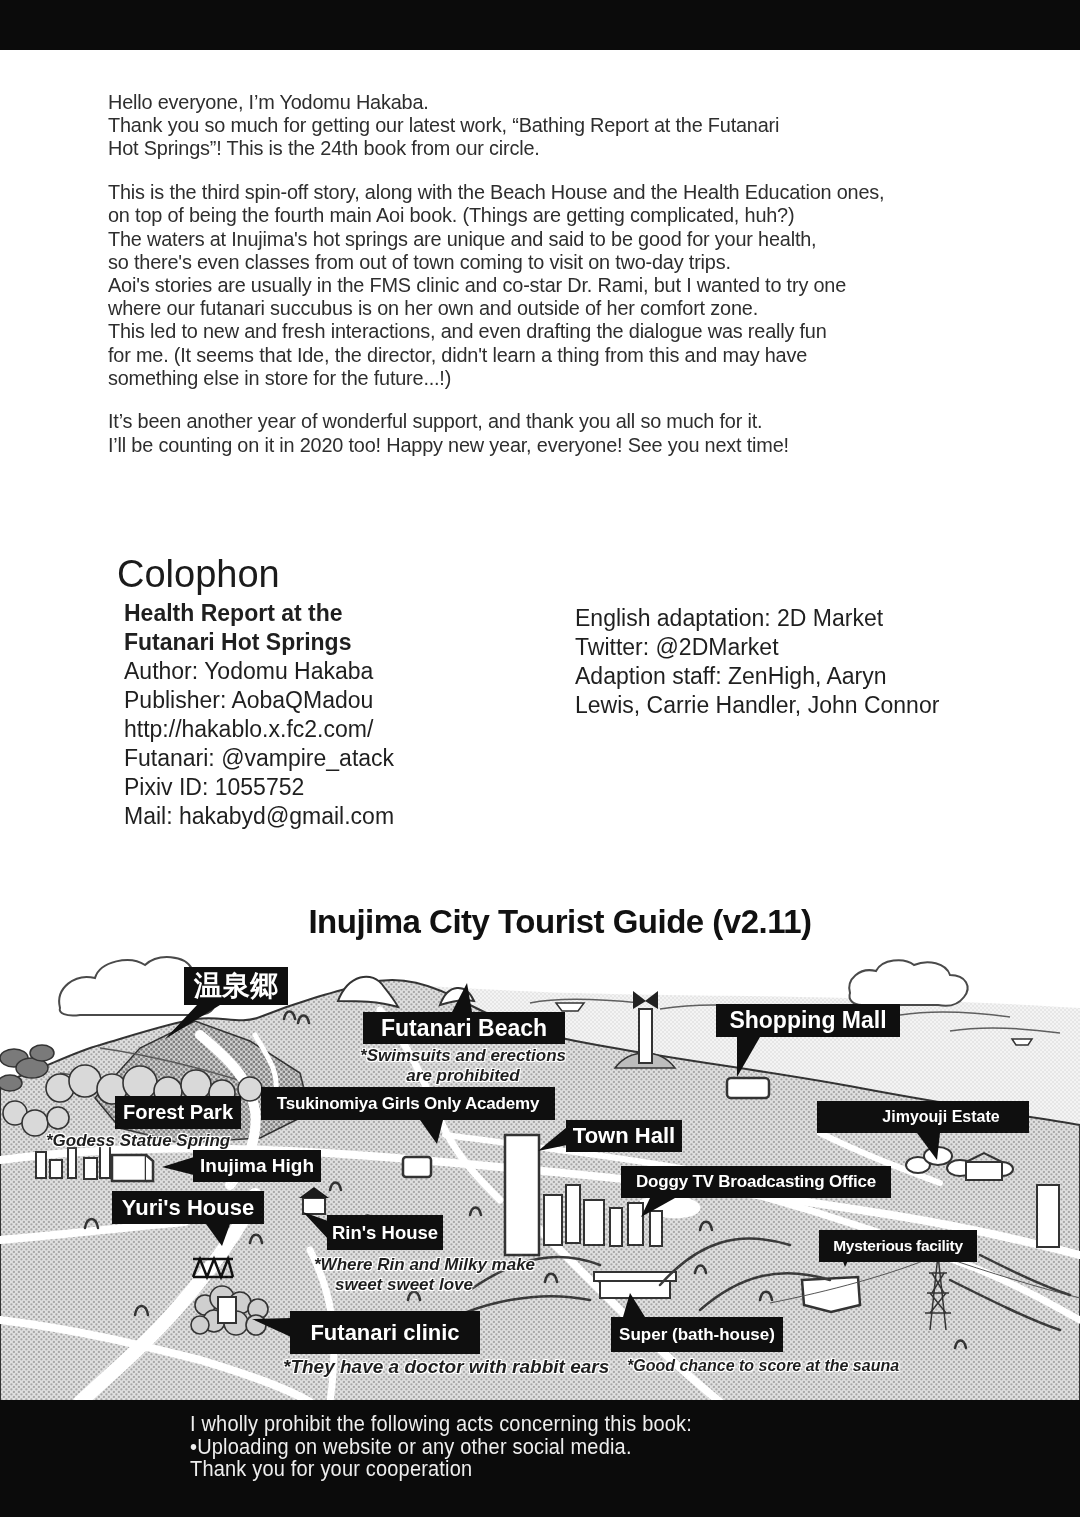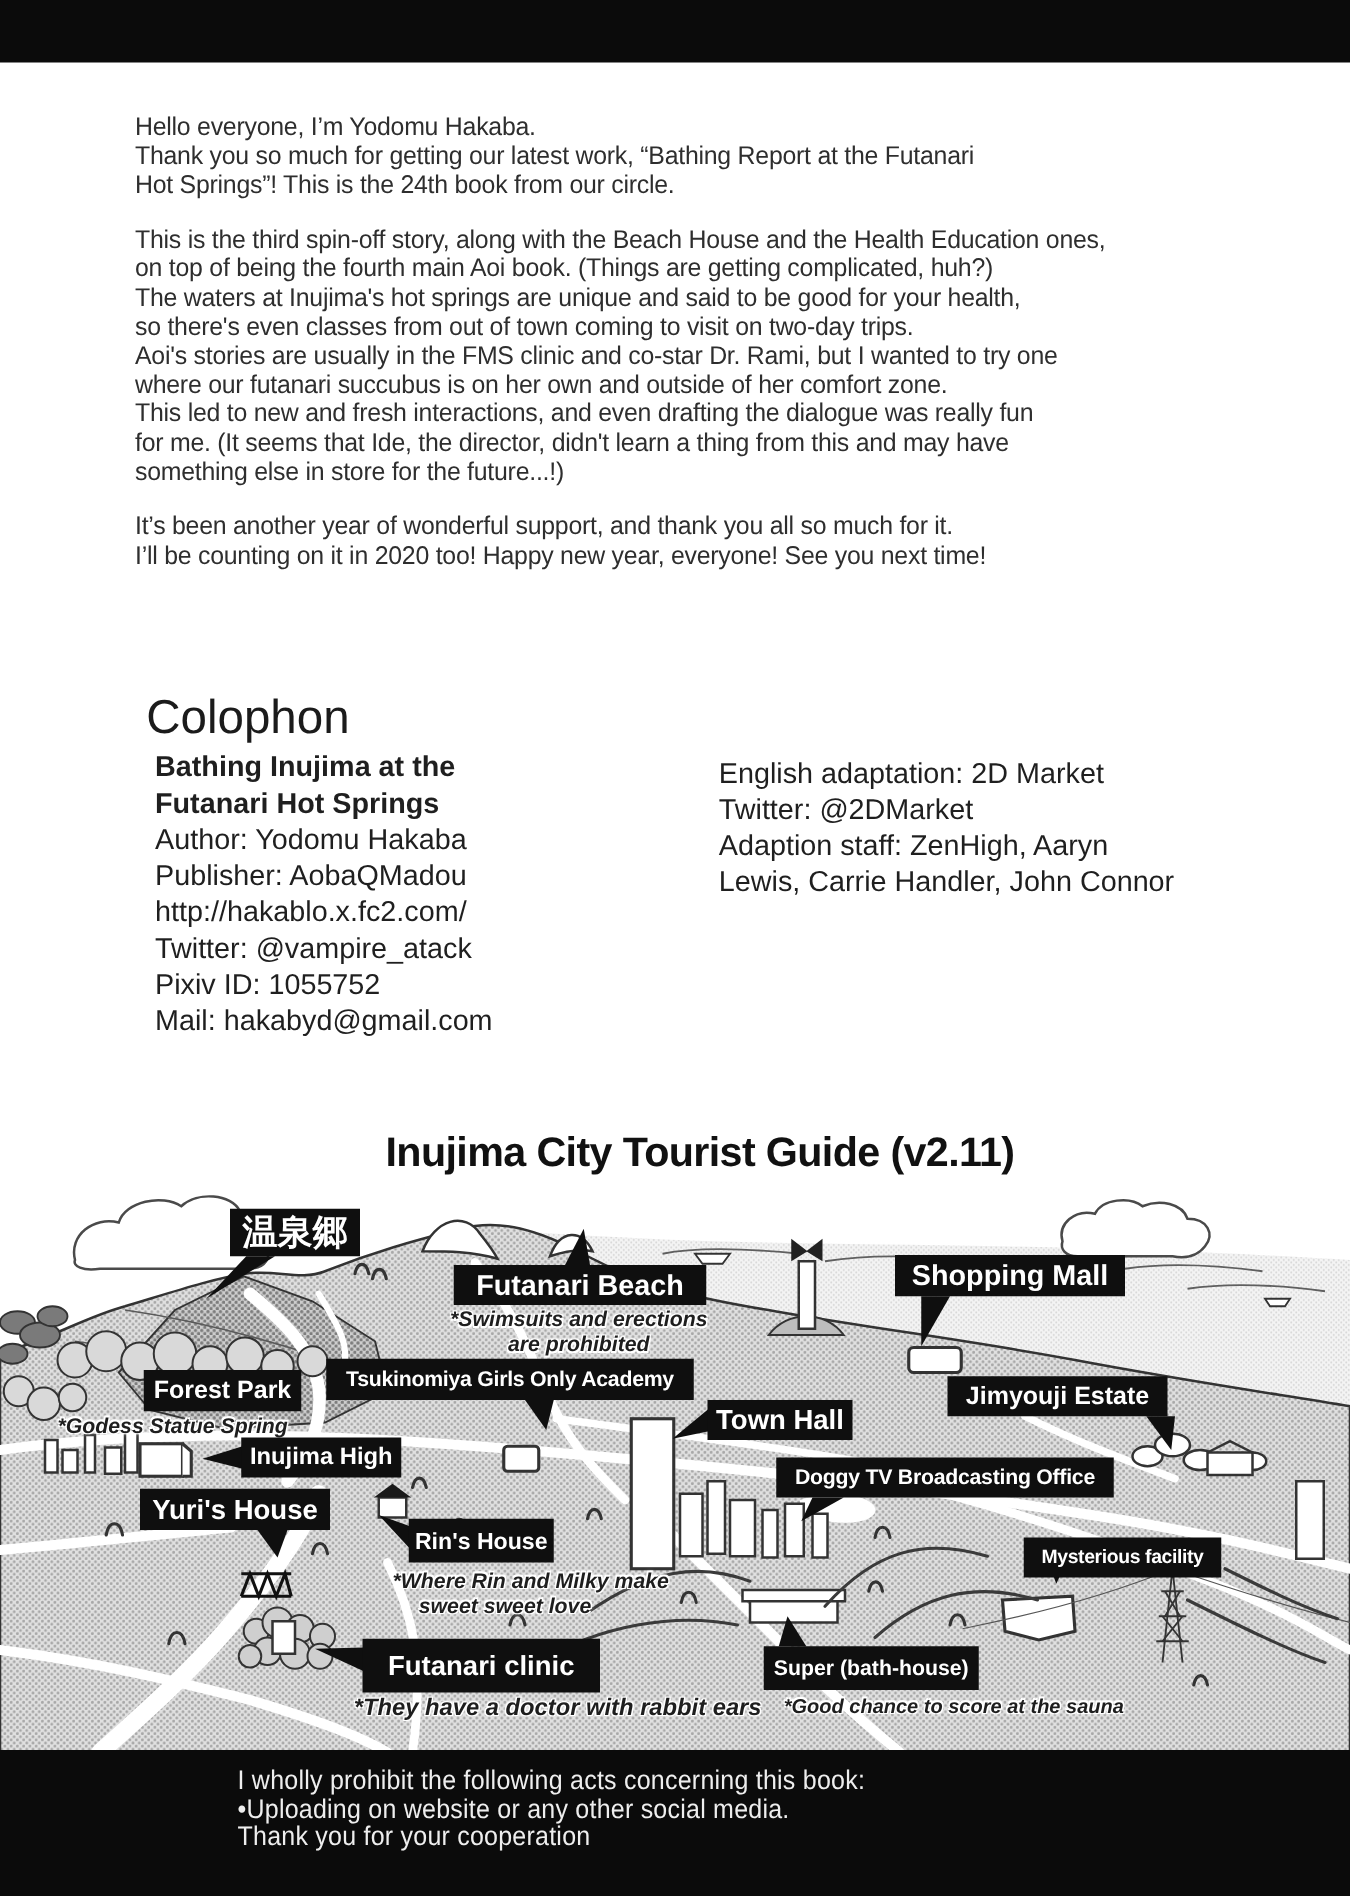--- a/index.html
+++ b/index.html
@@ -58,28 +58,28 @@
       <div class="ln">something else in store for the future...!)</div>
       <div class="ln"></div>
       <div class="ln">It’s been another year of wonderful support, and thank you all so much for it.</div>
       <div class="ln">I’ll be counting on it in 2020 too! Happy new year, everyone! See you next time!</div>
     </div>
 
   <h2 class="colophon-heading">Colophon</h2>
 
   <div class="col-left">
     <div class="book-title">
-      <div>Bathing Inujima at the</div>
+      <div>Health Report at the</div>
       <div>Futanari Hot Springs</div>
     </div>
     <div class="lines">
         <div class="ln">Author: Yodomu Hakaba</div>
         <div class="ln">Publisher: AobaQMadou</div>
         <div class="ln">http://hakablo.x.fc2.com/</div>
-        <div class="ln">Twitter: @vampire_atack</div>
+        <div class="ln">Futanari: @vampire_atack</div>
         <div class="ln">Pixiv ID: 1055752</div>
         <div class="ln">Mail: hakabyd@gmail.com</div>
       </div>
   </div>
 
   <div class="col-right lines">
       <div class="ln">English adaptation: 2D Market</div>
       <div class="ln">Twitter: @2DMarket</div>
       <div class="ln">Adaption staff: ZenHigh, Aaryn</div>
       <div class="ln">Lewis, Carrie Handler, John Connor</div>
@@ -303,21 +303,21 @@
         <polygon points="291,365 291,384 252,366"></polygon>
         <polygon points="623,364 645,364 630,340"></polygon>
       </g>
     </svg>
 
     <div class="maplabel" style="left:184px;top:14px;width:104px;height:38px;font-size:28px;">温泉郷</div>
     <div class="maplabel" style="left:363px;top:59px;width:202px;height:32px;font-size:23px;">Futanari Beach</div>
     <div class="maplabel" style="left:716px;top:51px;width:184px;height:33px;font-size:23px;">Shopping Mall</div>
     <div class="maplabel" style="left:261px;top:134px;width:294px;height:33px;font-size:17px;letter-spacing:-0.2px;">Tsukinomiya Girls Only Academy</div>
     <div class="maplabel" style="left:115px;top:143px;width:126px;height:33px;font-size:20px;">Forest Park</div>
-    <div class="maplabel" style="left:758px;top:148px;width:176px;height:32px;font-size:20px;">Jimyouji Estate</div>
+    <div class="maplabel" style="left:817px;top:148px;width:176px;height:32px;font-size:16px;padding-left:36px;">Jimyouji Estate</div>
     <div class="maplabel" style="left:566px;top:167px;width:116px;height:32px;font-size:22px;">Town Hall</div>
     <div class="maplabel" style="left:193px;top:197px;width:128px;height:32px;font-size:19px;">Inujima High</div>
     <div class="maplabel" style="left:621px;top:213px;width:270px;height:32px;font-size:17px;letter-spacing:-0.2px;">Doggy TV Broadcasting Office</div>
     <div class="maplabel" style="left:112px;top:238px;width:152px;height:33px;font-size:22px;">Yuri's House</div>
     <div class="maplabel" style="left:819px;top:257px;width:158px;height:32px;font-size:15.5px;letter-spacing:-0.3px;margin-top:20px;">Mysterious facility</div>
     <div class="maplabel" style="left:327px;top:262px;width:116px;height:35px;font-size:18.5px;">Rin's House</div>
     <div class="maplabel" style="left:290px;top:358px;width:190px;height:43px;font-size:22px;">Futanari clinic</div>
     <div class="maplabel" style="left:611px;top:364px;width:172px;height:35px;font-size:17px;">Super (bath-house)</div>
 
     <div class="caption center lines" style="left:355px;top:93px;width:216px;font-size:17px;">

